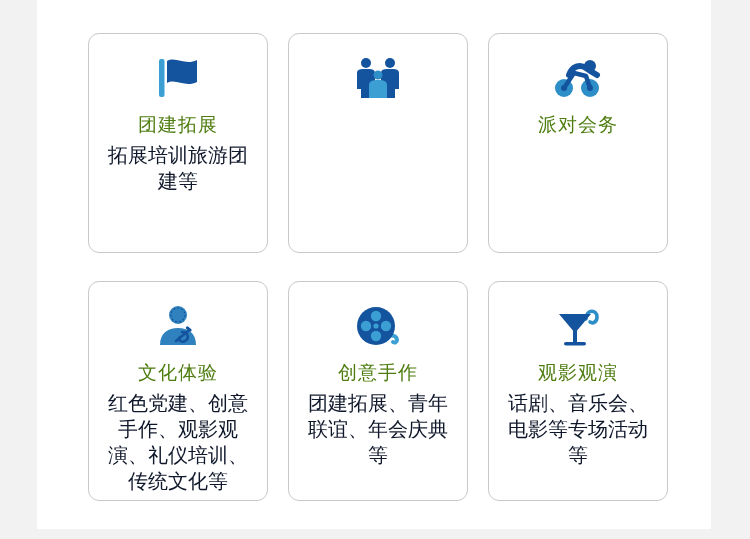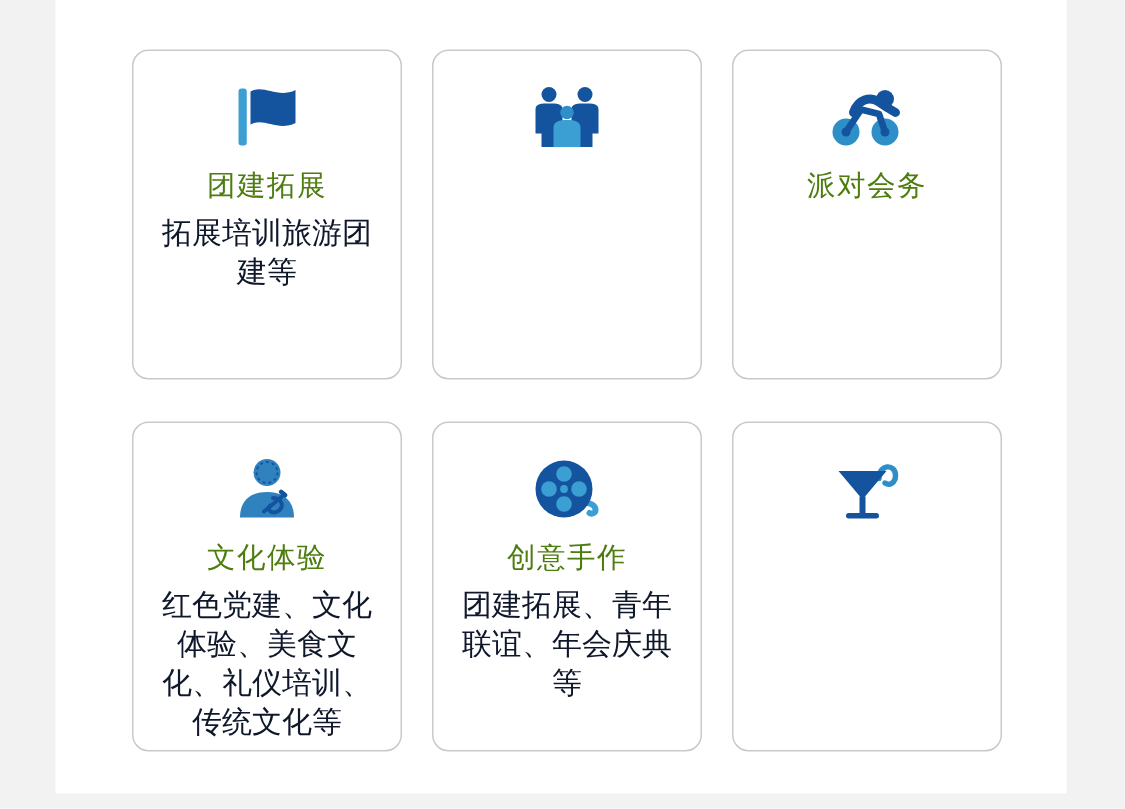--- a/index.html
+++ b/index.html
@@ -128,21 +128,21 @@
           <svg width="52" height="46" viewBox="0 0 52 46">
             <circle cx="26" cy="12" r="9" fill="#2f82bd"></circle>
             <circle cx="26" cy="12" r="7" fill="none" stroke="#14539e" stroke-width="1.2" stroke-dasharray="2 2"></circle>
             <path d="M8 42 C8 30, 16 25, 26 25 C36 25, 44 30, 44 42 Z" fill="#2f82bd"></path>
             <path d="M30 29 C36 29, 38 35, 33 38 C29 40, 26 37, 28 34" stroke="#14539e" stroke-width="2.6" fill="none" stroke-linecap="round"></path>
             <path d="M24 38 L36 28" stroke="#14539e" stroke-width="2.6" stroke-linecap="round"></path>
             <rect x="33.5" y="24.5" width="6.5" height="3" rx="1.4" transform="rotate(40 36.7 26)" fill="#14539e"></rect>
           </svg>
         </div>
         <div class="card-title">文化体验</div>
-        <div class="card-desc">红色党建、文化体验、美食文化、礼仪培训、传统文化等</div>
+        <div class="card-desc">红色党建、创意手作、观影观演、礼仪培训、传统文化等</div>
       </div>
 
       <div class="card">
         <div class="card-icon">
           <svg width="52" height="46" viewBox="0 0 52 46">
             <path d="M36 32 C42 32, 45 34, 45 37 C45 39, 43 40, 41 39" stroke="#3b9fd4" stroke-width="4" fill="none" stroke-linecap="round"></path>
             <circle cx="24" cy="23" r="19" fill="#14539e"></circle>
             <circle cx="24" cy="13" r="5.2" fill="#3b9fd4"></circle>
             <circle cx="24" cy="33" r="5.2" fill="#3b9fd4"></circle>
             <circle cx="14" cy="23" r="5.2" fill="#3b9fd4"></circle>
@@ -156,17 +156,19 @@
 
       <div class="card">
         <div class="card-icon">
           <svg width="52" height="46" viewBox="0 0 52 46">
             <path d="M34 16 C34 6, 45 6, 45 14 C45 19, 41 21, 38 19" stroke="#2d8ec8" stroke-width="3.6" fill="none" stroke-linecap="round"></path>
             <path d="M7 11 L39 11 L23 30 Z" fill="#14539e"></path>
             <rect x="21" y="28" width="4" height="12" fill="#14539e"></rect>
             <rect x="12" y="39" width="22" height="3.6" rx="1.8" fill="#14539e"></rect>
           </svg>
         </div>
+        <div class="card-title">观影观演</div>
+        <div class="card-desc">话剧、音乐会、电影等专场活动等</div>
       </div>
 
     </div>
   </div>
 </div>
 
 </body></html>

